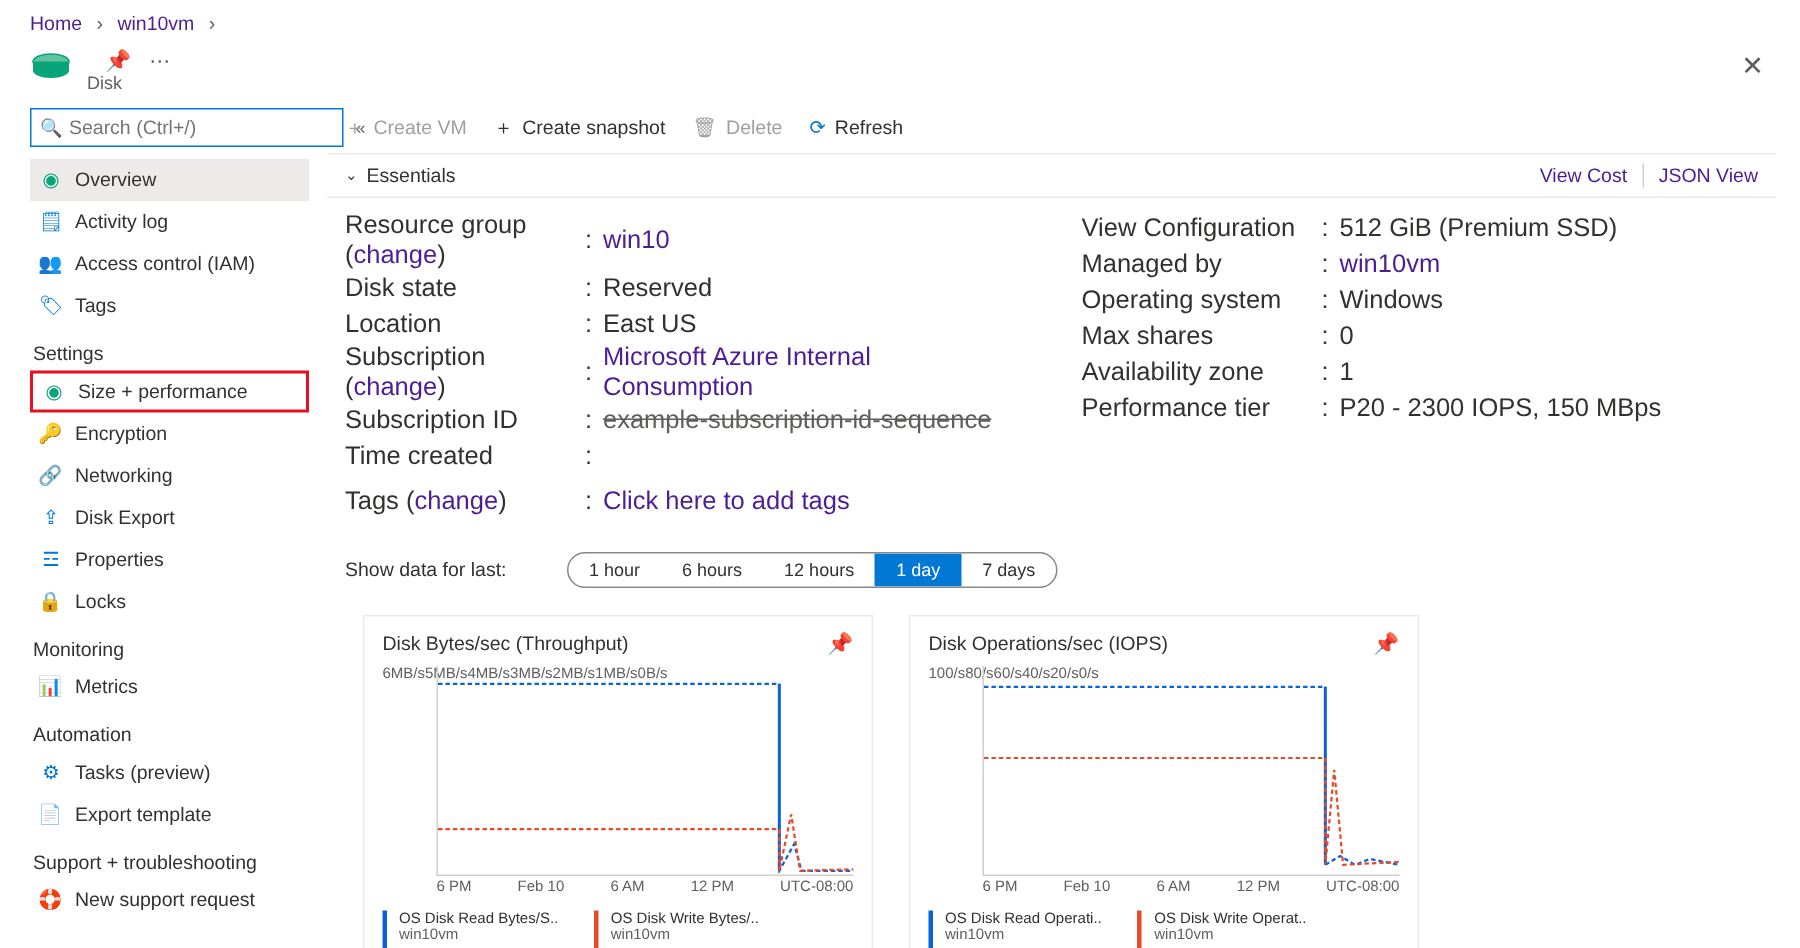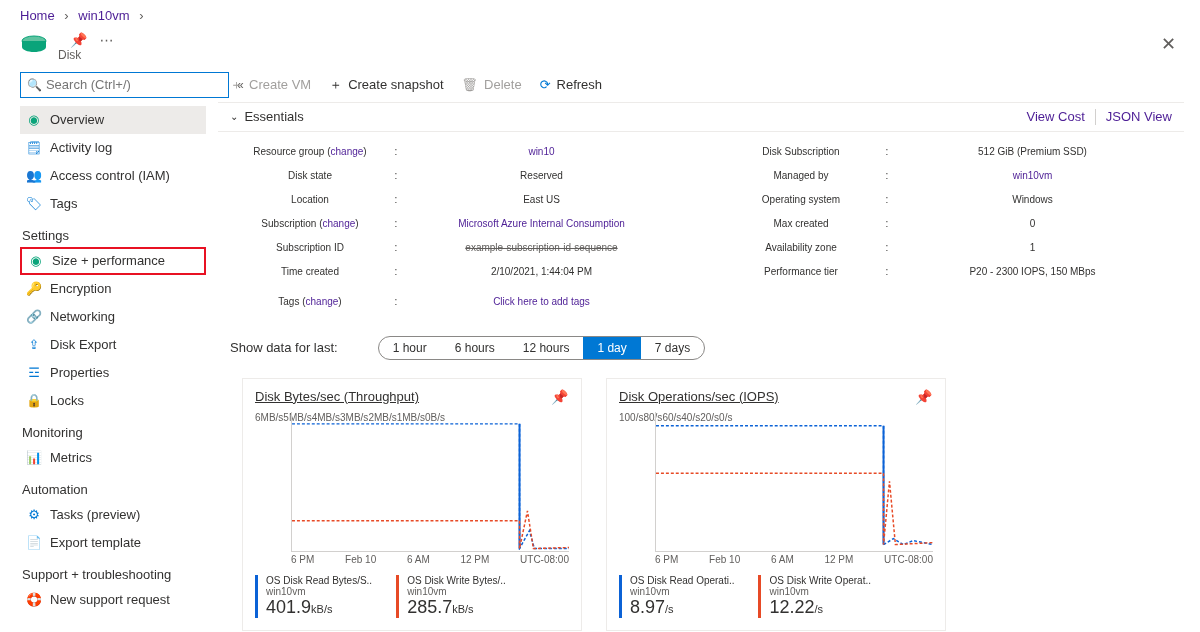--- a/index.html
+++ b/index.html
@@ -36,34 +36,34 @@
   .toolbar .tbtn.disabled { color: #a19f9d; cursor: default; }
   .divider { border-bottom: 1px solid #edebe9; }
 
   .essentials-bar { display: flex; align-items: center; padding: 6px 12px; border-bottom: 1px solid #edebe9; }
   .essentials-bar .chev { margin-right: 6px; font-size: 10px; }
   .essentials-bar .spacer { flex: 1; }
   .essentials-bar .vsep { border-left: 1px solid #d2d0ce; height: 16px; margin: 0 10px; }
 
   .essentials-grid { display: flex; padding: 8px 12px 12px; gap: 40px; }
   .ecol { flex: 1; }
-  .erow { display: flex; align-items: center; min-height: 24px; font-size: 10px; text-align: center; }
+  .erow { display: flex; align-items: center; min-height: 24px; font-size: 17px; }
   .erow .lbl { width: 160px; color: #323130; }
   .erow .colon { width: 12px; }
   .erow .val { flex: 1; }
   .struck { text-decoration: line-through; color: #605e5c; }
 
   .timerange { display: flex; align-items: center; gap: 40px; padding: 10px 12px 18px; }
   .pill-group { display: inline-flex; border: 1px solid #8a8886; border-radius: 14px; overflow: hidden; font-size: 12px; }
   .pill { padding: 4px 14px; cursor: pointer; }
   .pill.active { background: #0078d4; color: #fff; }
 
   .charts { display: flex; gap: 24px; padding: 0 0 0 24px; }
   .chart-card { border: 1px solid #edebe9; width: 340px; padding: 10px 12px 12px; position: relative; }
-  .chart-title { font-size: 13px; margin-bottom: 8px; text-decoration: underline; }
+  .chart-title { font-size: 13px; margin-bottom: 8px; }
   .pin { position: absolute; top: 10px; right: 12px; font-size: 14px; color: #605e5c; cursor: pointer; }
   .chart-area { height: 140px; position: relative; border-left: 1px solid #d2d0ce; border-bottom: 1px solid #d2d0ce; margin-left: 36px; }
   .yticks { position: absolute; left: 0; top: 0; bottom: 22px; width: 34px; display: flex; flex-direction: row; justify-content: space-between; font-size: 10px; color: #605e5c; text-align: right; }
   .xticks { display: flex; justify-content: space-between; font-size: 10px; color: #605e5c; margin-left: 36px; margin-top: 2px; }
   .chart-svg { position: absolute; inset: 0; }
   .legend { display: flex; gap: 24px; margin-top: 10px; }
   .legend-item { border-left: 3px solid; padding-left: 8px; }
   .legend-item .ser { font-size: 10px; color: #323130; white-space: nowrap; max-width: 120px; overflow: hidden; text-overflow: ellipsis; }
   .legend-item .res { font-size: 10px; color: #605e5c; }
   .legend-item .big { font-size: 18px; }
@@ -225,46 +225,45 @@
             <a class="val">Microsoft Azure Internal Consumption</a>
           </div>
         <div class="erow">
             <span class="lbl">Subscription ID</span>
             <span class="colon">:</span>
             <span class="val struck">example-subscription-id-sequence</span>
           </div>
         <div class="erow">
             <span class="lbl">Time created</span>
             <span class="colon">:</span>
-            <span class="val">2/10/2021, 1:44:04 PM</span>
           </div>
         <div class="erow" style="margin-top:6px">
             <span class="lbl"><span>Tags</span> (<a>change</a>)</span>
             <span class="colon">:</span>
             <a class="val">Click here to add tags</a>
           </div>
       </div>
       <div class="ecol">
         <div class="erow">
-            <span class="lbl">Disk Subscription</span>
+            <span class="lbl">View Configuration</span>
             <span class="colon">:</span>
             <span class="val">512 GiB (Premium SSD)</span>
           </div>
         <div class="erow">
             <span class="lbl">Managed by</span>
             <span class="colon">:</span>
             <a class="val">win10vm</a>
           </div>
         <div class="erow">
             <span class="lbl">Operating system</span>
             <span class="colon">:</span>
             <span class="val">Windows</span>
           </div>
         <div class="erow">
-            <span class="lbl">Max created</span>
+            <span class="lbl">Max shares</span>
             <span class="colon">:</span>
             <span class="val">0</span>
           </div>
         <div class="erow">
             <span class="lbl">Availability zone</span>
             <span class="colon">:</span>
             <span class="val">1</span>
           </div>
         <div class="erow">
             <span class="lbl">Performance tier</span>

